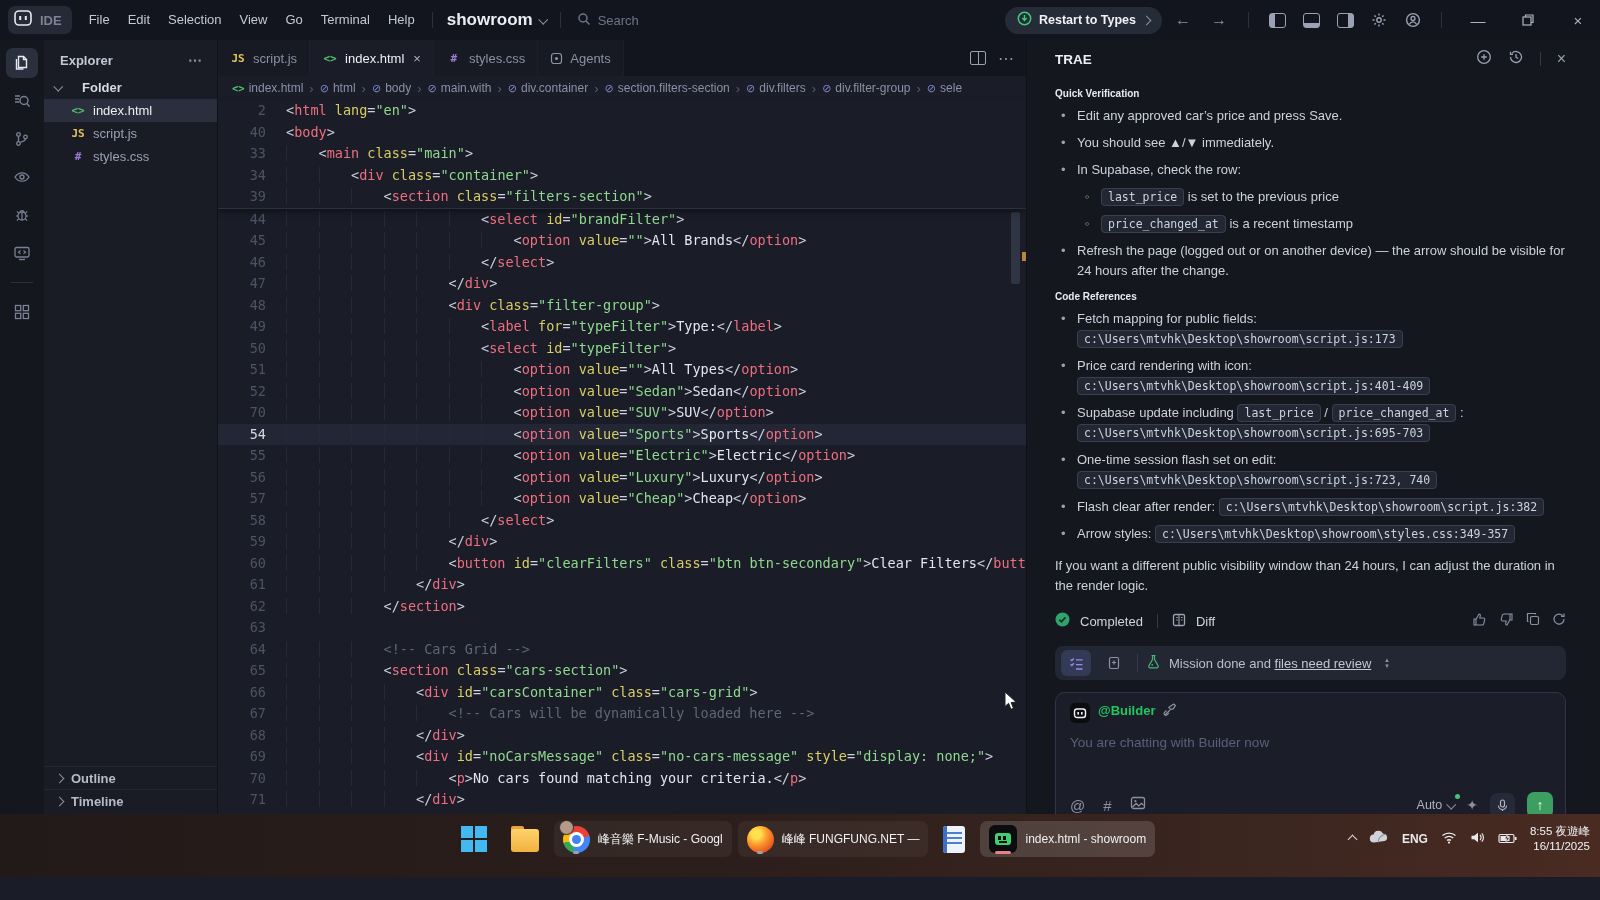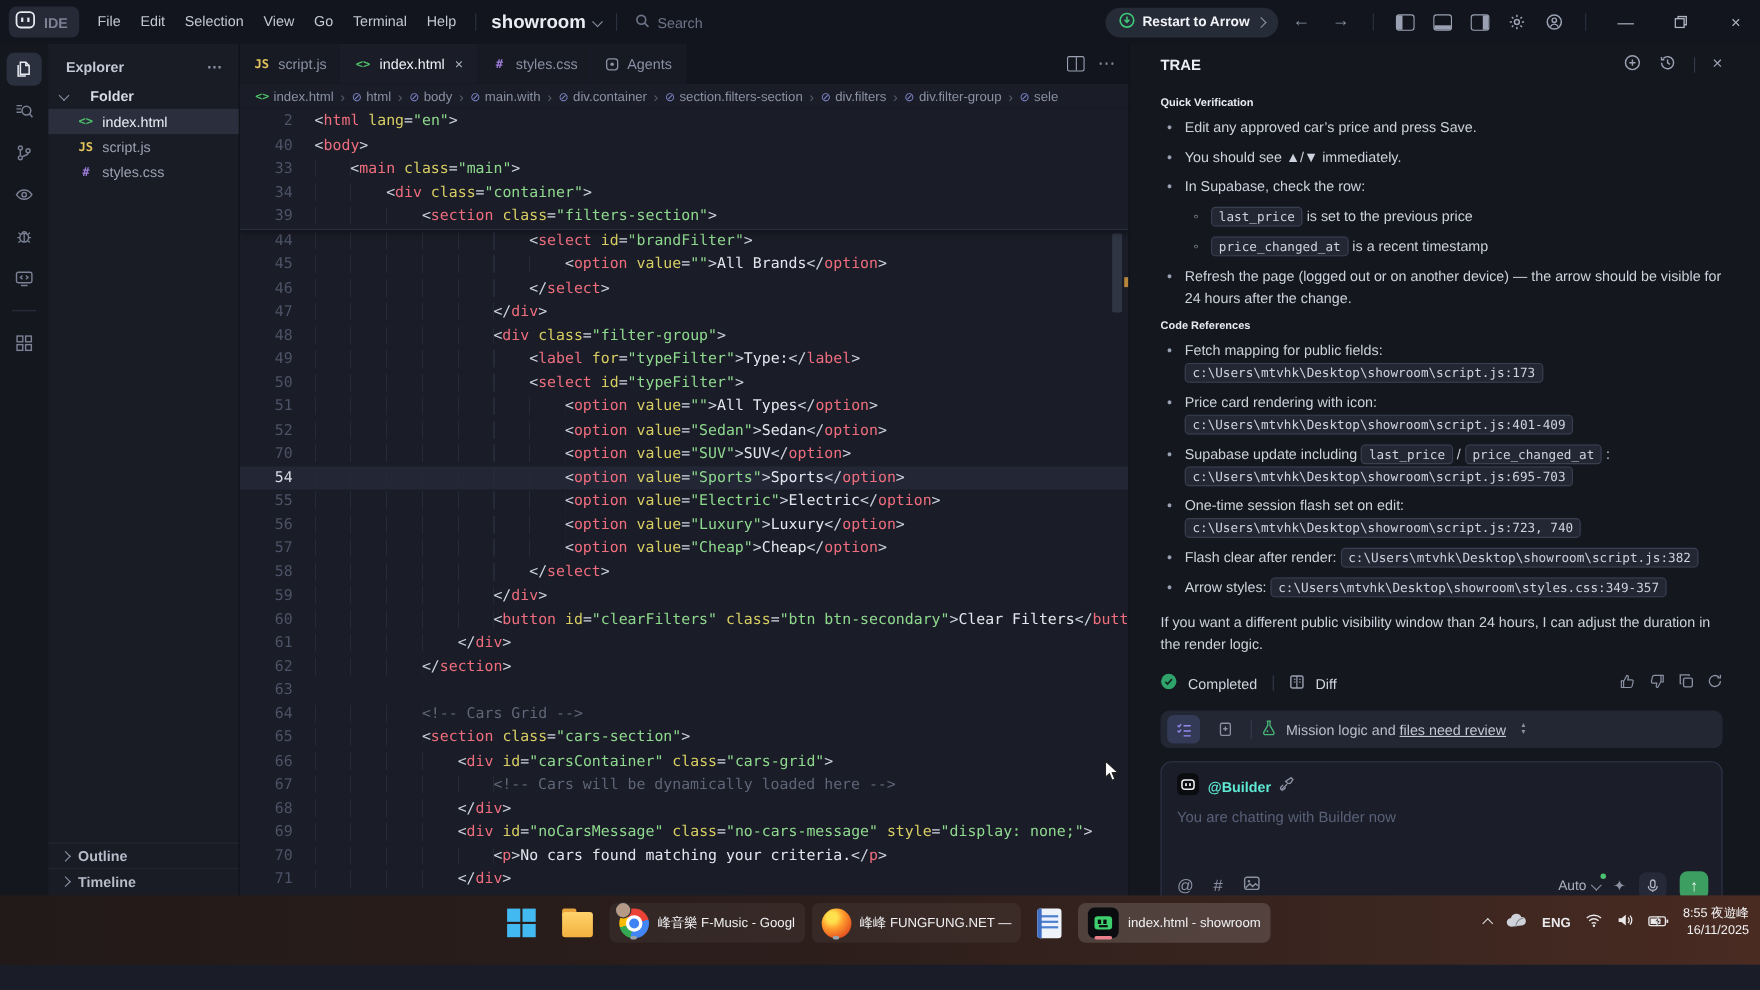--- a/index.html
+++ b/index.html
@@ -98,21 +98,21 @@
   .trae-status-right{margin-left:auto;display:flex;gap:12px;color:#8a91a3}
   #missionbar{margin-top:16px;height:34px;background:#232633;border-radius:8px;display:flex;align-items:center;
               gap:8px;padding:0 10px 0 6px;font-size:13px;color:#b9bfcb}
   .mb-btn{width:30px;height:26px;border-radius:6px;display:flex;align-items:center;justify-content:center}
   .mb-btn.sel{background:#333a55}
   .mb-div{width:1px;height:18px;background:#353b4c}
   .mb-link{text-decoration:underline;color:#c3c8d4}
   .updown{display:inline-flex;flex-direction:column;line-height:6px;font-size:7px;color:#8a91a3;margin-left:6px}
   #chatcard{margin-top:12px;height:136px;background:#1b1e29;border:1px solid #30354a;border-radius:10px;
             padding:10px 14px;box-sizing:border-box;position:relative}
-  .chat-agent{display:flex;align-items:flex-end;gap:8px;font-size:13px;font-weight:bold;color:#5eead4}
+  .chat-agent{display:flex;align-items:flex-start;gap:8px;font-size:13px;font-weight:bold;color:#22c55e}
   .chat-ph{margin-top:12px;font-size:13.5px;color:#596078}
   .chat-foot{position:absolute;left:14px;right:12px;bottom:9px;display:flex;align-items:center;gap:18px;color:#8a91a3}
   .chat-right{margin-left:auto;display:flex;align-items:center;gap:12px}
   .auto-sel{display:flex;align-items:center;gap:5px;font-size:12.5px;color:#aab0bf;position:relative}
   .auto-dot{position:absolute;right:-6px;top:-4px;width:5px;height:5px;border-radius:50%;background:#4cc46f}
   .mic-btn{width:25px;height:25px;border-radius:7px;background:#262a38;display:flex;align-items:center;justify-content:center}
   .send-btn{width:26px;height:26px;border-radius:7px;background:#3d9e61;color:#eafbef;display:flex;align-items:center;justify-content:center;font-size:14px}
   .robot-badge{width:20px;height:20px;border-radius:5px;background:#0b0c10;display:flex;align-items:center;justify-content:center}
 
   
@@ -195,21 +195,21 @@
     <span>Search</span>
   </div>
   <div class="tb-right">
     <div class="update-pill">
       <span class="svgic">
         <svg width="15" height="15" viewBox="0 0 15 15">
             <circle cx="7.5" cy="7.5" r="6.2" fill="none" stroke="#3ec878" stroke-width="1.5"></circle>
             <path d="M7.5 4v5M5.3 7l2.2 2.4L9.7 7" fill="none" stroke="#3ec878" stroke-width="1.4"></path>
           </svg>
       </span>
-      <span>Restart to Arrow</span>
+      <span>Restart to Types</span>
       <span class="chev right"></span>
     </div>
     <span class="navarrow">←</span>
     <span class="navarrow">→</span>
     <div class="tb-sep"></div>
     <div class="tb-ic">
         <div class="panel-ic left"></div>
       </div>
     <div class="tb-ic">
         <div class="panel-ic bottom"></div>
@@ -547,21 +547,21 @@
           <path d="M7 4.5v4M5 6.5h4" stroke="#8a91a3" stroke-width="1.2"></path>
         </svg>
     </span>
     <span class="mb-div"></span>
     <span class="svgic">
       <svg width="15" height="15" viewBox="0 0 15 15">
           <path d="M5.5 1.5h4M6.5 1.5v4L3 11.5a1.6 1.6 0 0 0 1.4 2.4h6.2A1.6 1.6 0 0 0 12 11.5L8.5 5.5v-4" fill="none" stroke="#49b577" stroke-width="1.2"></path>
           <circle cx="6.2" cy="10.8" r=".9" fill="#49b577"></circle>
         </svg>
     </span>
-    <span><span>Mission logic and </span><span class="mb-link">files need review</span></span>
+    <span><span>Mission done and </span><span class="mb-link">files need review</span></span>
     <span class="updown">
         <span>▴</span>
         <span>▾</span>
       </span>
   </div>
 
   <div id="chatcard">
     <div class="chat-agent">
       <span class="robot-badge">
         <svg width="14" height="14" viewBox="0 0 14 14">

